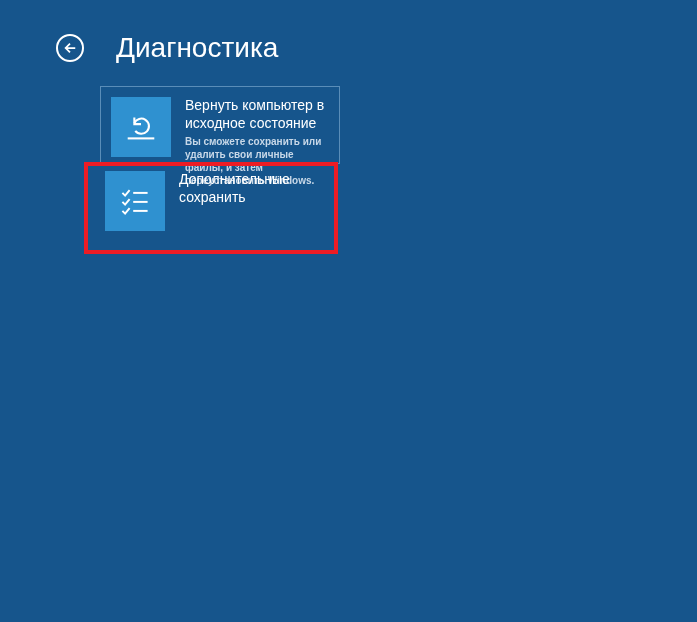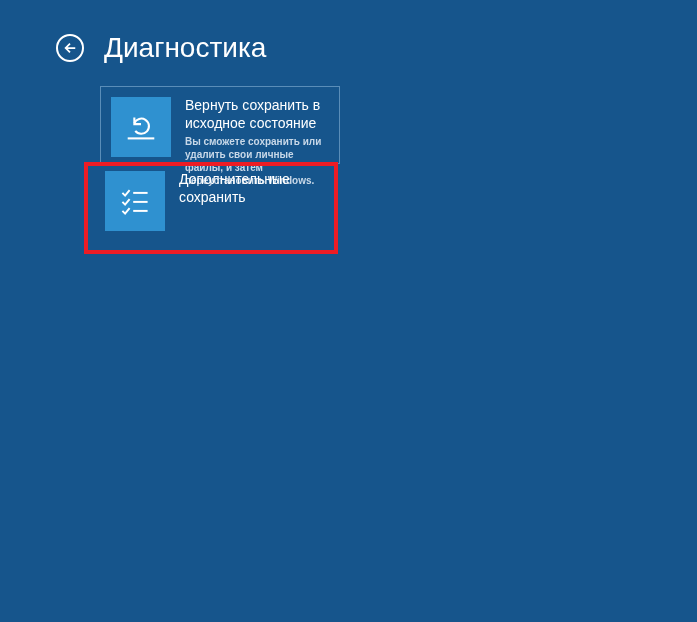--- a/index.html
+++ b/index.html
@@ -11,21 +11,21 @@
       width: 697px;
       height: 622px;
       background-color: #16558c;
       font-family: 'Segoe UI', Tahoma, sans-serif;
       overflow: hidden;
     }
     .header {
       display: flex;
       align-items: center;
       padding: 32px 0 0 56px;
-      gap: 20px;
+      gap: 32px;
     }
     .back-button {
       width: 28px;
       height: 28px;
       border: 2px solid #ffffff;
       border-radius: 50%;
       display: flex;
       align-items: center;
       justify-content: center;
       cursor: pointer;
@@ -115,21 +115,21 @@
 
   <div class="option-tile selected">
     <div class="icon-box">
       <svg width="38" height="38" viewBox="0 0 40 40" fill="none" stroke="#ffffff" stroke-width="2.2">
         <path d="M13 16 A8 8 0 1 1 14 24" fill="none"></path>
         <path d="M13 10 L13 17 L20 17" fill="none"></path>
         <line x1="6" y1="32" x2="34" y2="32"></line>
       </svg>
     </div>
     <div class="option-text">
-      <div class="option-title">Вернуть сохранить в исходное состояние</div>
+      <div class="option-title">Вернуть компьютер в исходное состояние</div>
       <div class="option-desc">Вы сможете сохранить или удалить свои личные файлы, и затем переустановить Windows.</div>
     </div>
   </div>
 
   <div class="option-tile highlighted">
     <div class="highlight-border"></div>
     <div class="icon-box">
       <svg width="36" height="36" viewBox="0 0 40 40" fill="none" stroke="#ffffff" stroke-width="2.2">
         <path d="M6 11 L9 14 L14 8"></path>
         <line x1="18" y1="11" x2="34" y2="11"></line>

